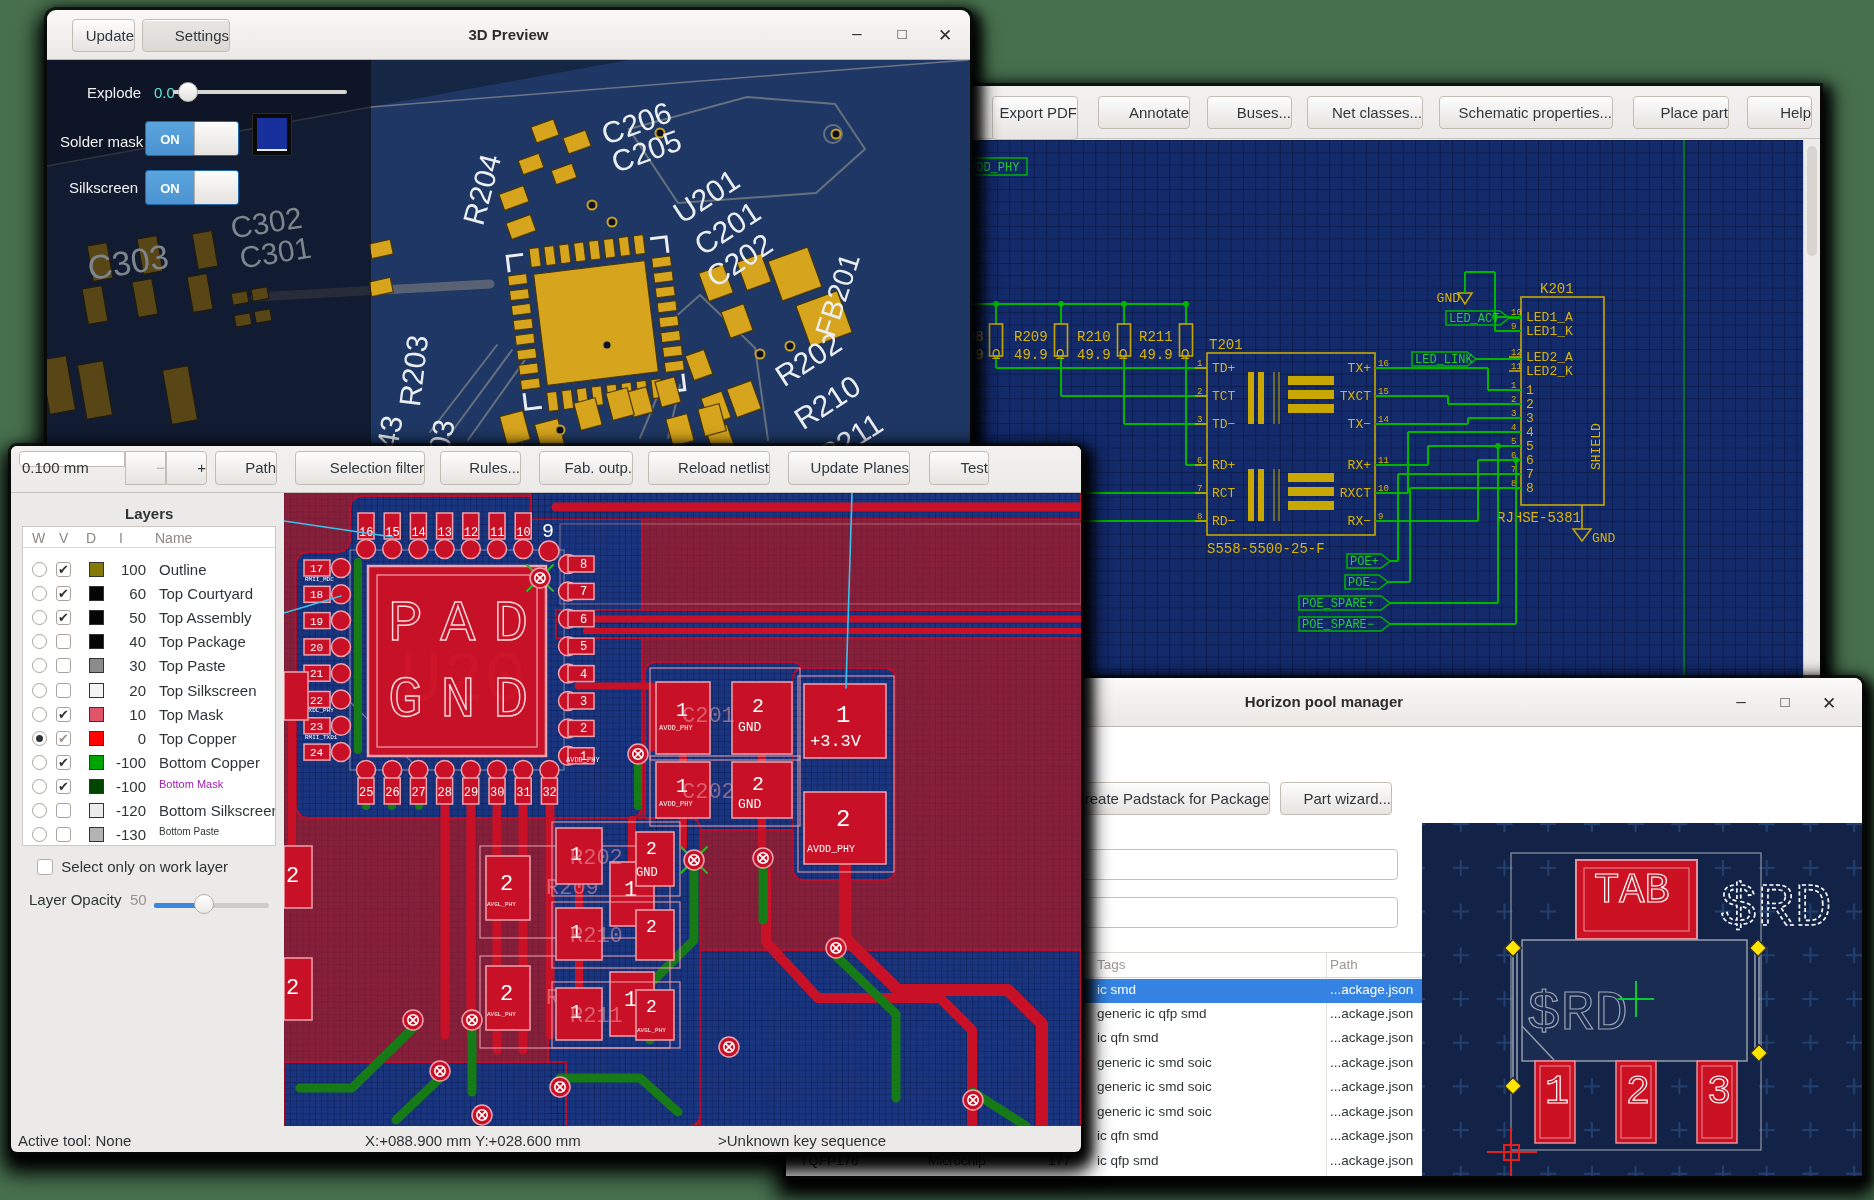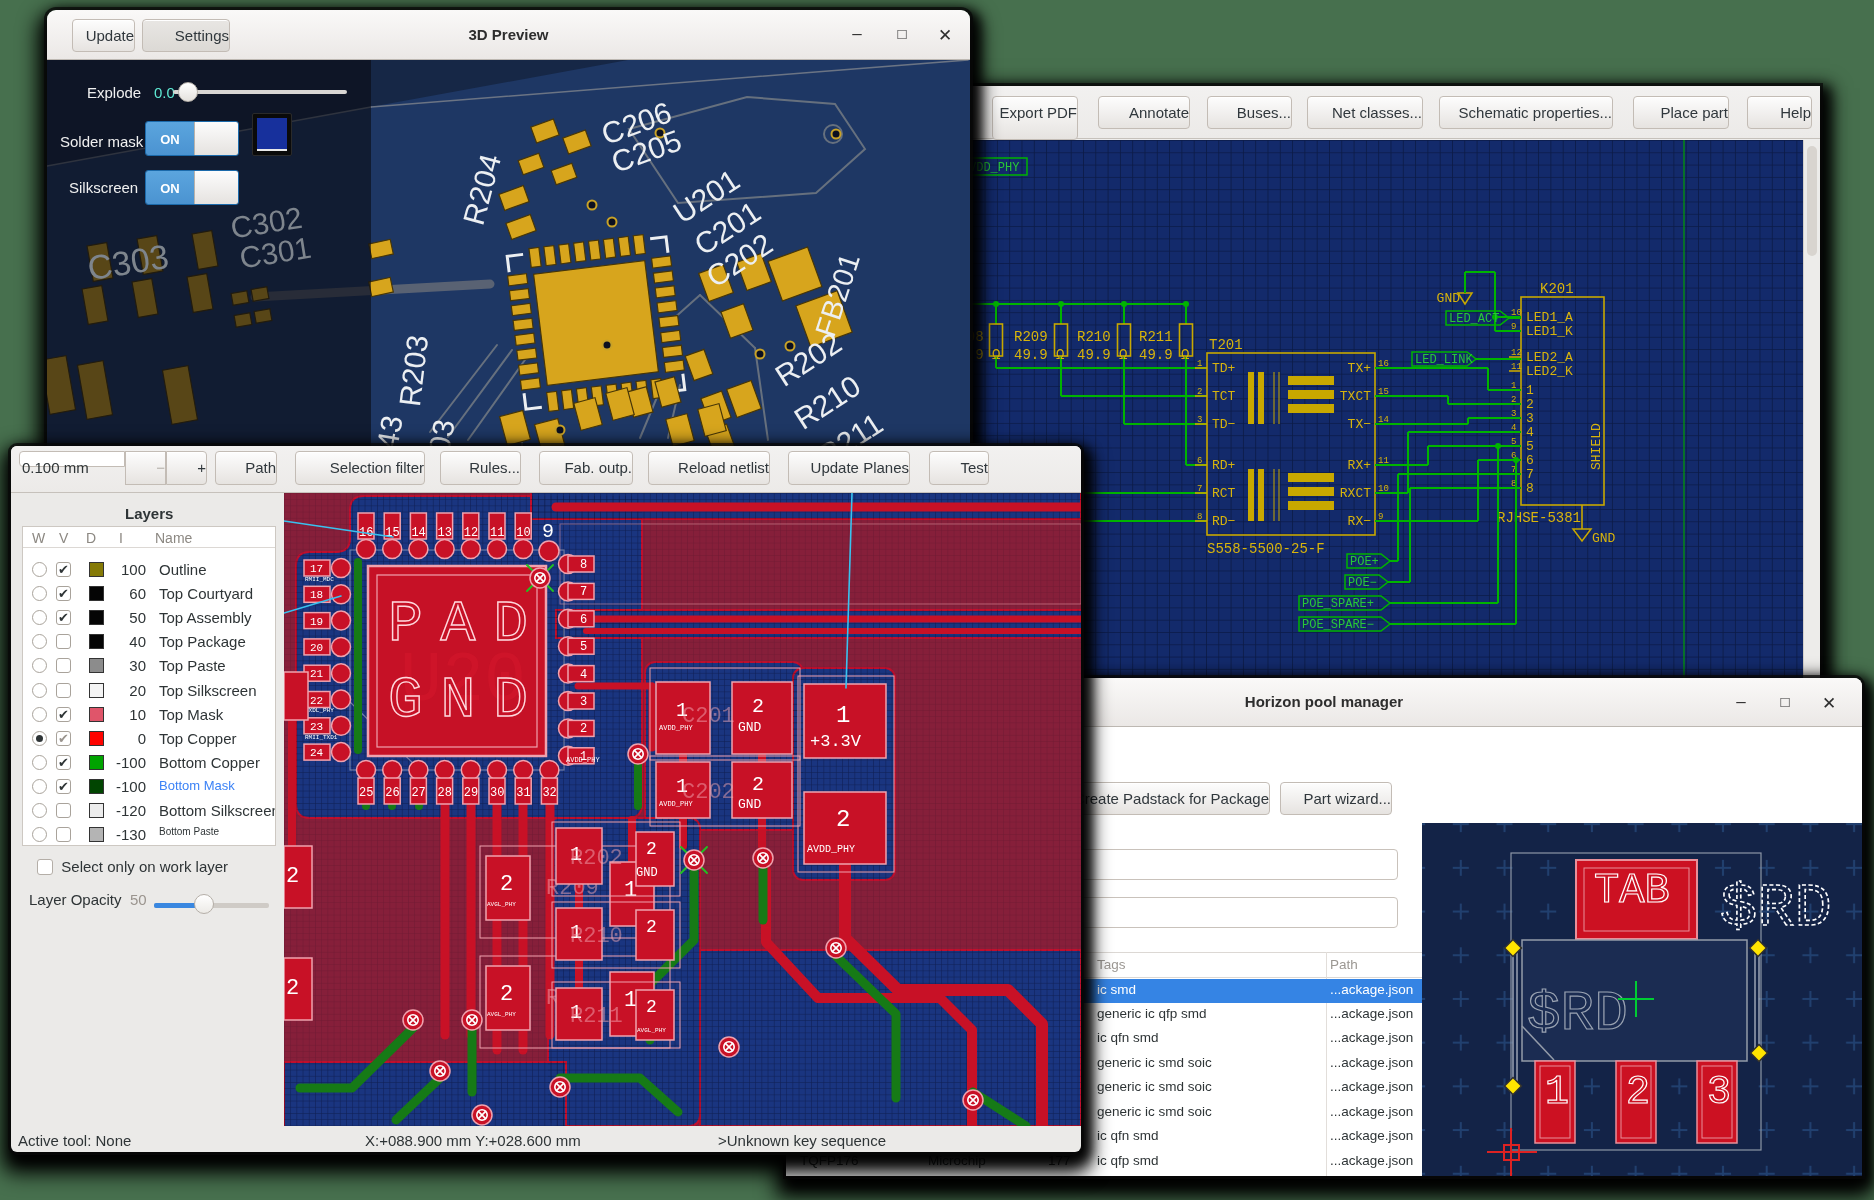--- a/index.html
+++ b/index.html
@@ -506,21 +506,21 @@
       <div style="position:absolute;left:136px;top:202.70000000000002px;font-size:15px;color:#2e3436;white-space:nowrap">Top Copper</div>
       <div style="position:absolute;left:9px;top:227.8px;width:15px;height:15px;border:1px solid #a9a39b;border-radius:50%;background:#fff"></div>
       <div style="position:absolute;left:33px;top:227.8px;width:15px;height:15px;border:1px solid #a9a39b;border-radius:3px;background:#fff;font-size:13px;line-height:14px;text-align:center;color:#2e3436">✔</div>
       <div style="position:absolute;left:66px;top:227.8px;width:15px;height:15px;border:1px solid #333;background:#00a400"></div>
       <div style="position:absolute;left:84px;top:226.8px;width:39px;text-align:right;font-size:15px;color:#2e3436">-100</div>
       <div style="position:absolute;left:136px;top:226.8px;font-size:15px;color:#2e3436;white-space:nowrap">Bottom Copper</div>
       <div style="position:absolute;left:9px;top:251.89999999999998px;width:15px;height:15px;border:1px solid #a9a39b;border-radius:50%;background:#fff"></div>
       <div style="position:absolute;left:33px;top:251.89999999999998px;width:15px;height:15px;border:1px solid #a9a39b;border-radius:3px;background:#fff;font-size:13px;line-height:14px;text-align:center;color:#2e3436">✔</div>
       <div style="position:absolute;left:66px;top:251.89999999999998px;width:15px;height:15px;border:1px solid #333;background:#014501"></div>
       <div style="position:absolute;left:84px;top:250.89999999999998px;width:39px;text-align:right;font-size:15px;color:#2e3436">-100</div>
-      <div style="position:absolute;left:136px;top:250.89999999999998px;font-size:13px;color:#3b82f6;white-space:nowrap">Bottom Mask</div>
+      <div style="position:absolute;left:136px;top:250.89999999999998px;font-size:11px;color:#a21caf;white-space:nowrap">Bottom Mask</div>
       <div style="position:absolute;left:9px;top:276px;width:15px;height:15px;border:1px solid #a9a39b;border-radius:50%;background:#fff"></div>
       <div style="position:absolute;left:33px;top:276px;width:15px;height:15px;border:1px solid #a9a39b;border-radius:3px;background:#fff;font-size:13px;line-height:14px;text-align:center;color:#2e3436"></div>
       <div style="position:absolute;left:66px;top:276px;width:15px;height:15px;border:1px solid #333;background:#ececec"></div>
       <div style="position:absolute;left:84px;top:275px;width:39px;text-align:right;font-size:15px;color:#2e3436">-120</div>
       <div style="position:absolute;left:136px;top:275px;font-size:15px;color:#2e3436;white-space:nowrap">Bottom Silkscreen</div>
       <div style="position:absolute;left:9px;top:300.1px;width:15px;height:15px;border:1px solid #a9a39b;border-radius:50%;background:#fff"></div>
       <div style="position:absolute;left:33px;top:300.1px;width:15px;height:15px;border:1px solid #a9a39b;border-radius:3px;background:#fff;font-size:13px;line-height:14px;text-align:center;color:#2e3436"></div>
       <div style="position:absolute;left:66px;top:300.1px;width:15px;height:15px;border:1px solid #333;background:#b4b4b4"></div>
       <div style="position:absolute;left:84px;top:299.1px;width:39px;text-align:right;font-size:15px;color:#2e3436">-130</div>
       <div style="position:absolute;left:136px;top:299.1px;font-size:10px;color:#2e3436;white-space:nowrap">Bottom Paste</div>

